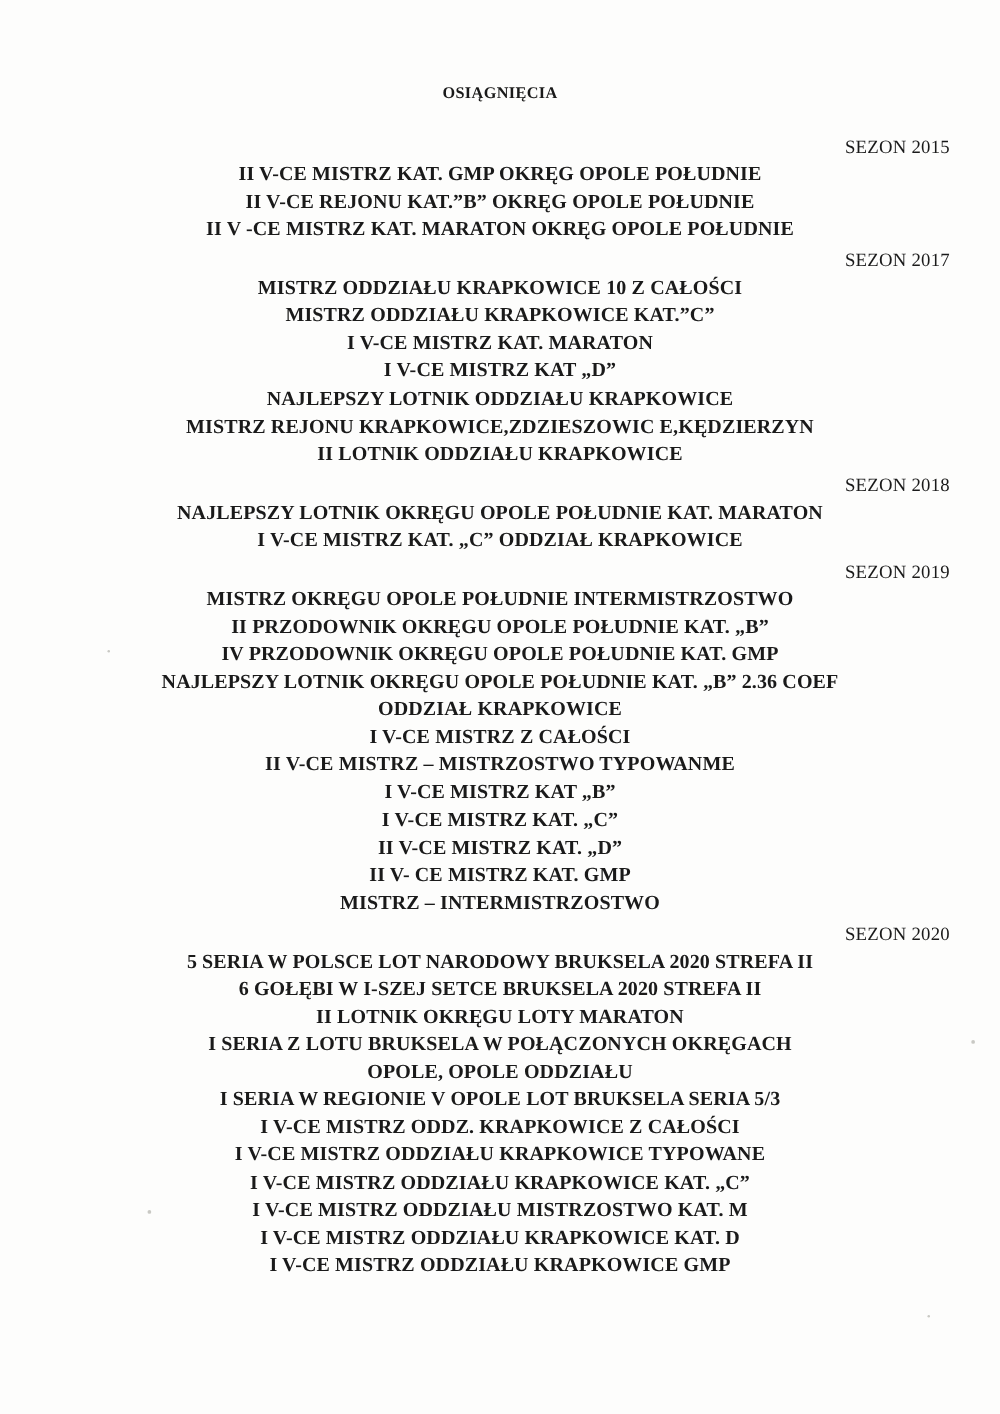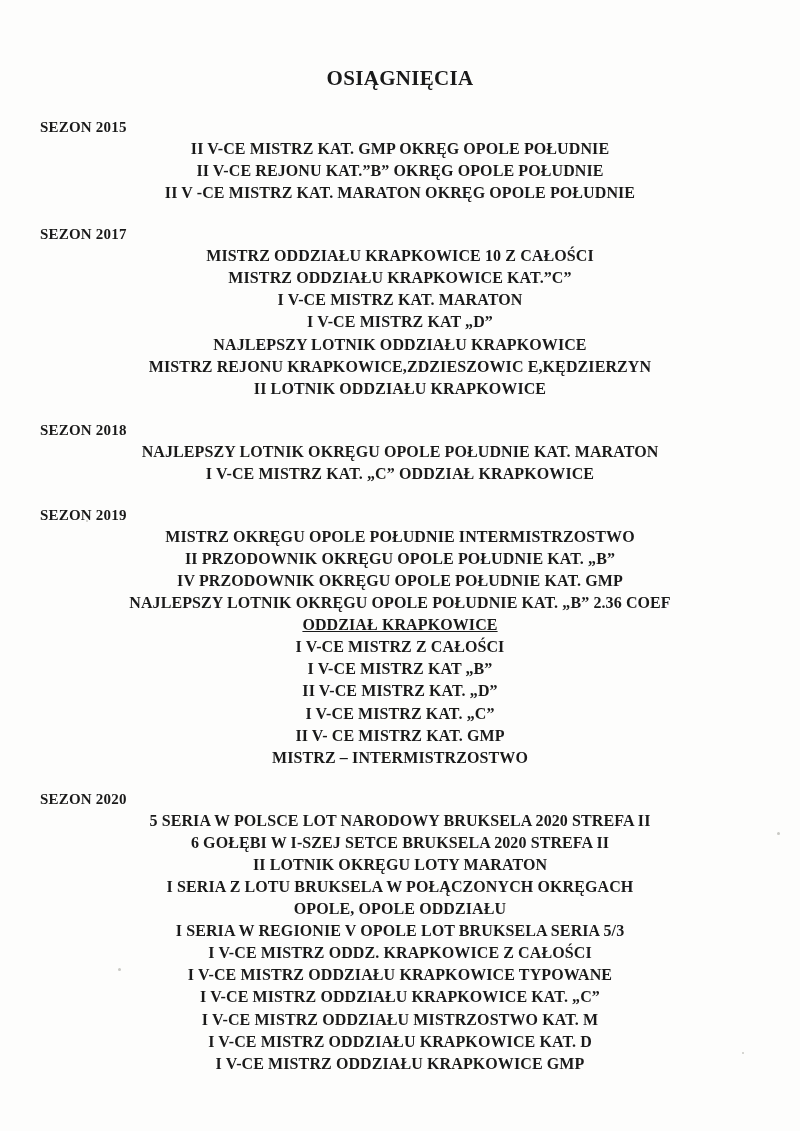--- a/index.html
+++ b/index.html
@@ -26,47 +26,46 @@
   
   .speckle {
     position: absolute;
     background: #c9c9c4;
     border-radius: 50%;
     pointer-events: none;
   }
   .doc-title {
     text-align: center;
     font-weight: bold;
-    font-size: 21px;
+    font-size: 13px;
     letter-spacing: 0.3px;
     margin: 10px 0 0 0;
   }
   .season-block {
-    margin-top: 22px;
+    margin-top: 6px;
   }
   .season-block.first {
     margin-top: 28px;
   }
   .season-heading {
-    text-align: left;
-    font-weight: bold;
+    text-align: right;
+    font-weight: normal;
     font-size: 15px;
     letter-spacing: 0.2px;
     margin-bottom: 2px;
   }
   .line {
     text-align: center;
     font-weight: bold;
     font-size: 16px;
     line-height: 1.38;
     letter-spacing: 0.1px;
     white-space: nowrap;
   }
   .line.underline {
-    text-decoration: underline;
   }
 </style>
 </head>
 <body>
 
 <div class="page">
 
   <div class="speckle" style="left:118px; top:968px; width:3px; height:3px;"></div>
   <div class="speckle" style="left:777px; top:832px; width:3px; height:3px;"></div>
   <div class="speckle" style="left:742px; top:1052px; width:2px; height:2px;"></div>
@@ -97,23 +96,24 @@
         <div class="line">I V-CE MISTRZ KAT. „C” ODDZIAŁ KRAPKOWICE</div>
       </div>
       <div class="season-block">
         <div class="season-heading">SEZON 2019</div>
         <div class="line">MISTRZ OKRĘGU OPOLE POŁUDNIE INTERMISTRZOSTWO</div>
         <div class="line">II PRZODOWNIK OKRĘGU OPOLE POŁUDNIE KAT. „B”</div>
         <div class="line">IV PRZODOWNIK OKRĘGU OPOLE POŁUDNIE KAT. GMP</div>
         <div class="line">NAJLEPSZY LOTNIK OKRĘGU OPOLE POŁUDNIE KAT. „B” 2.36 COEF</div>
         <div class="line underline">ODDZIAŁ KRAPKOWICE</div>
         <div class="line">I V-CE MISTRZ Z CAŁOŚCI</div>
+        <div class="line">II V-CE MISTRZ – MISTRZOSTWO TYPOWANME</div>
         <div class="line">I V-CE MISTRZ KAT „B”</div>
+        <div class="line">I V-CE MISTRZ KAT. „C”</div>
         <div class="line">II V-CE MISTRZ KAT. „D”</div>
-        <div class="line">I V-CE MISTRZ KAT. „C”</div>
         <div class="line">II V- CE MISTRZ KAT. GMP</div>
         <div class="line">MISTRZ – INTERMISTRZOSTWO</div>
       </div>
       <div class="season-block">
         <div class="season-heading">SEZON 2020</div>
         <div class="line">5 SERIA W POLSCE LOT NARODOWY BRUKSELA 2020 STREFA II</div>
         <div class="line">6 GOŁĘBI W I-SZEJ SETCE BRUKSELA 2020 STREFA II</div>
         <div class="line">II LOTNIK OKRĘGU LOTY MARATON</div>
         <div class="line">I SERIA Z LOTU BRUKSELA W POŁĄCZONYCH OKRĘGACH</div>
         <div class="line">OPOLE, OPOLE ODDZIAŁU</div>

